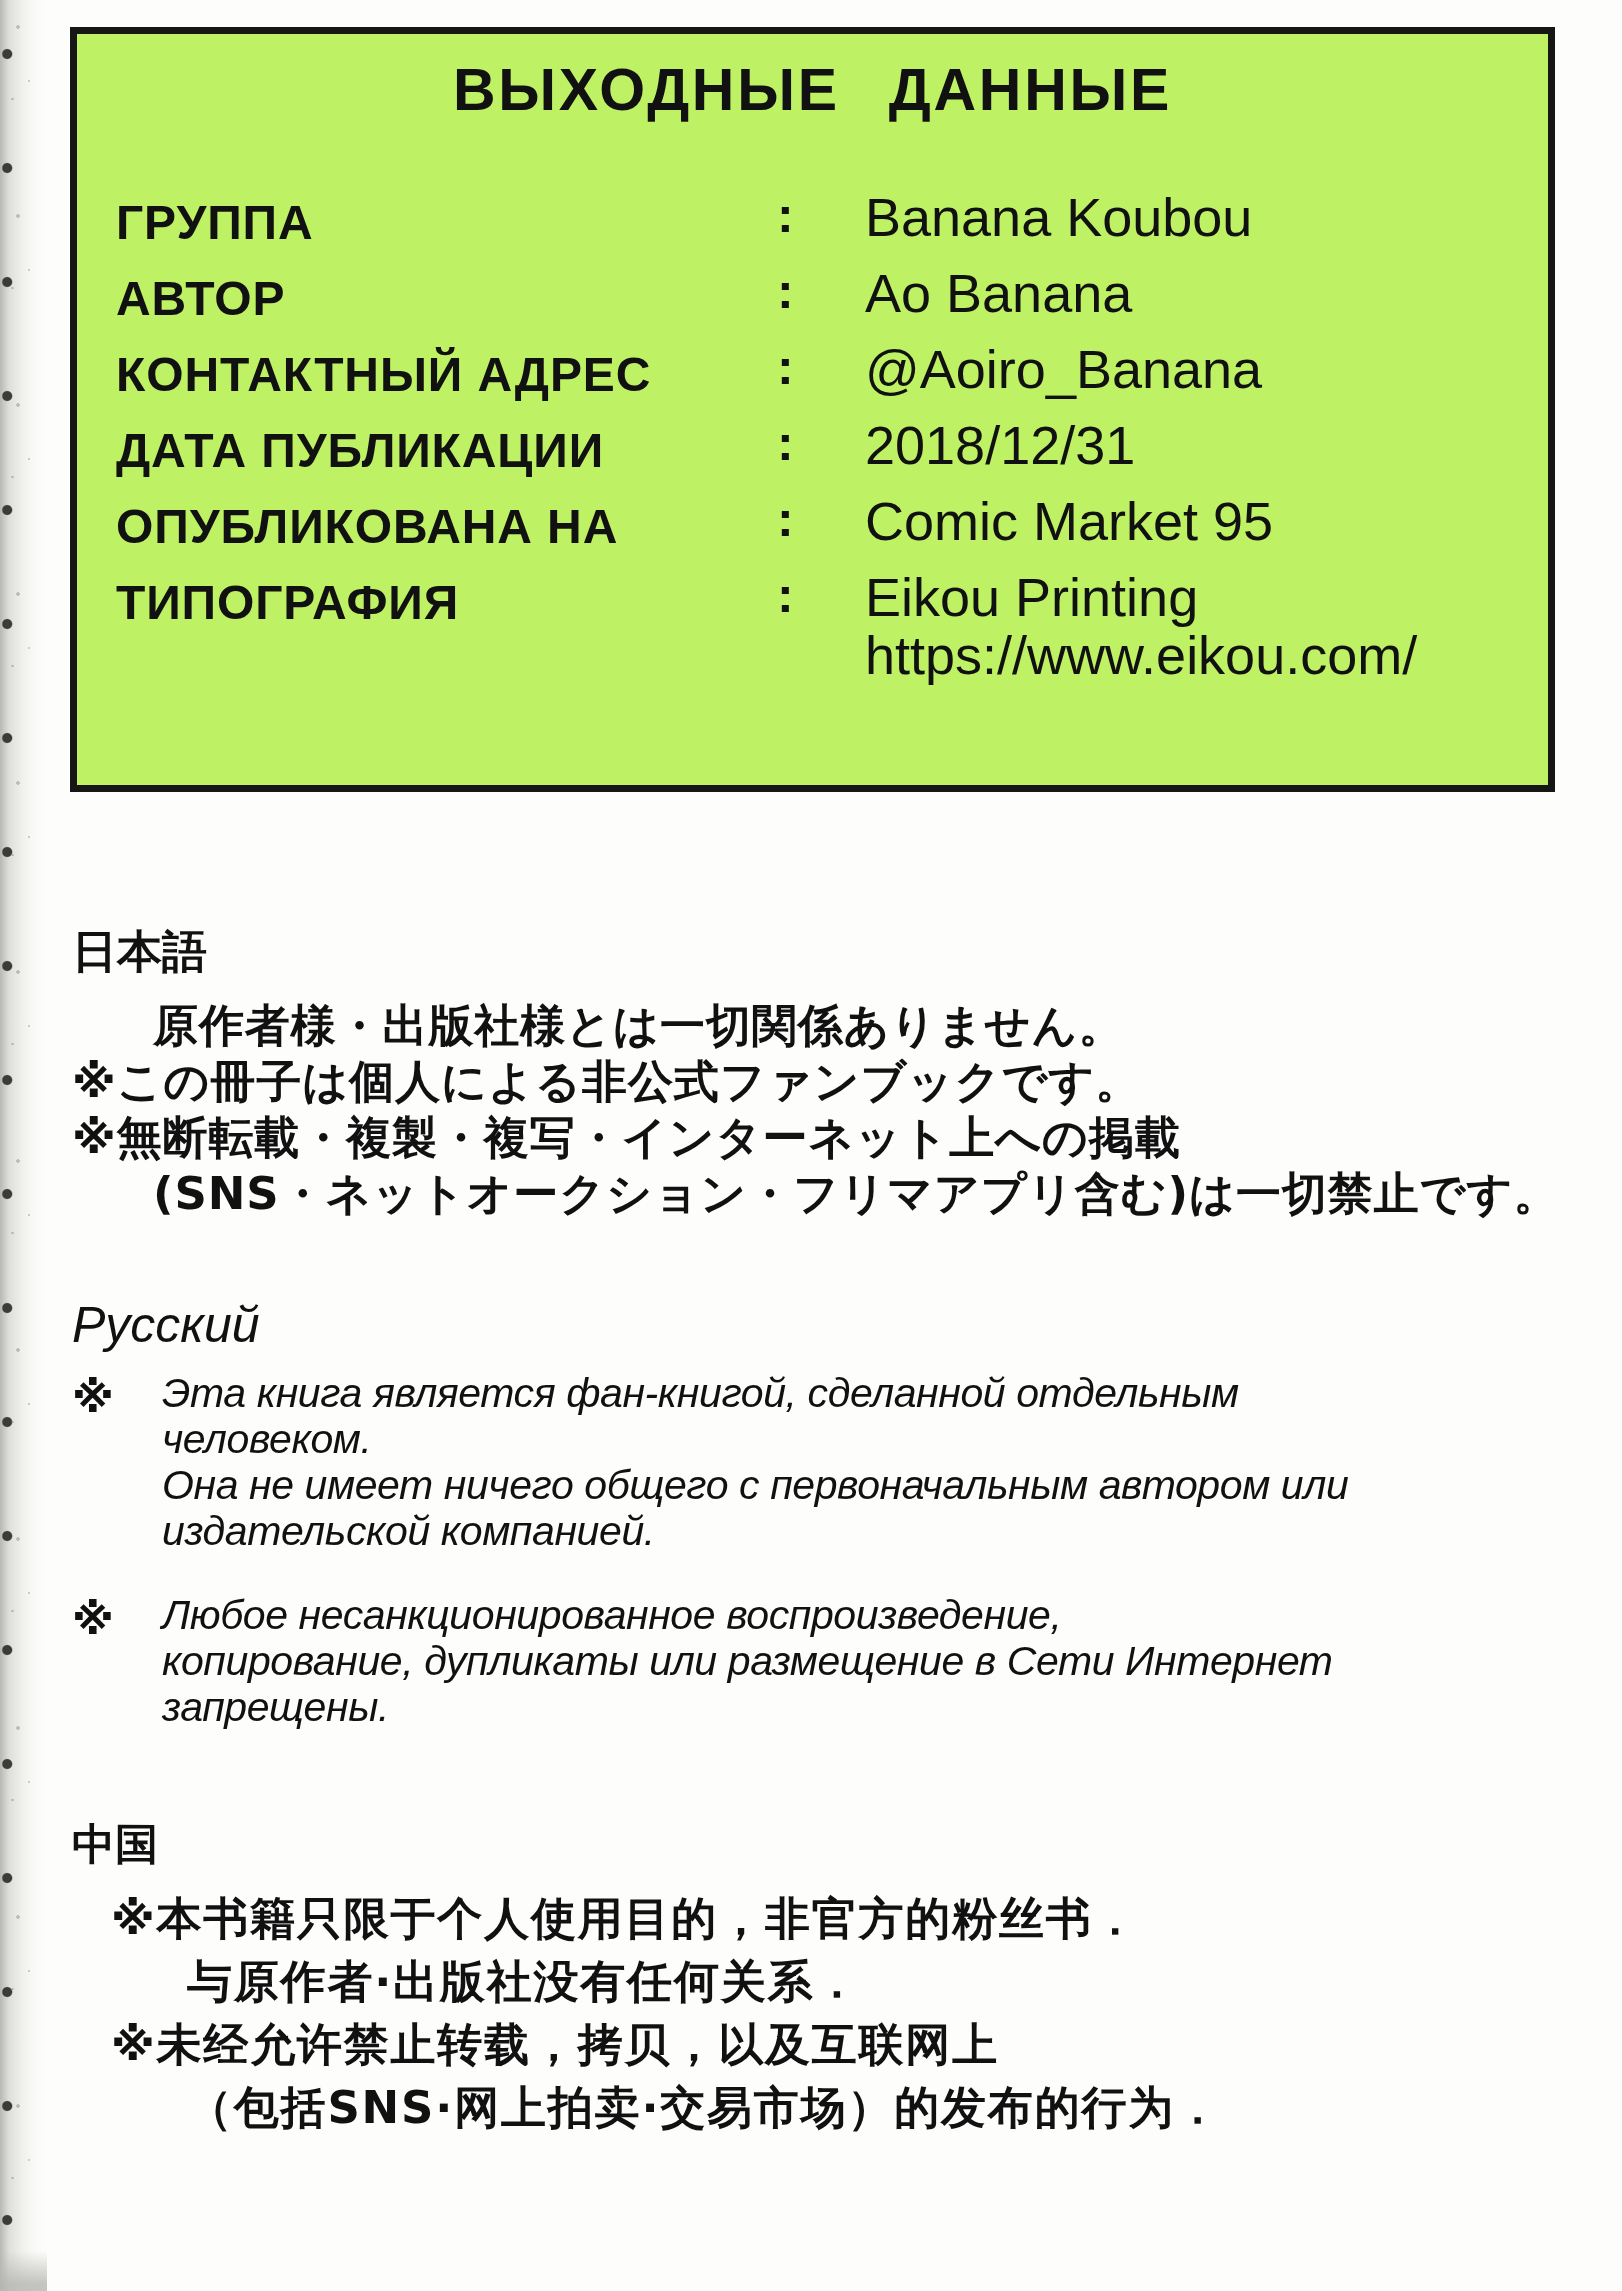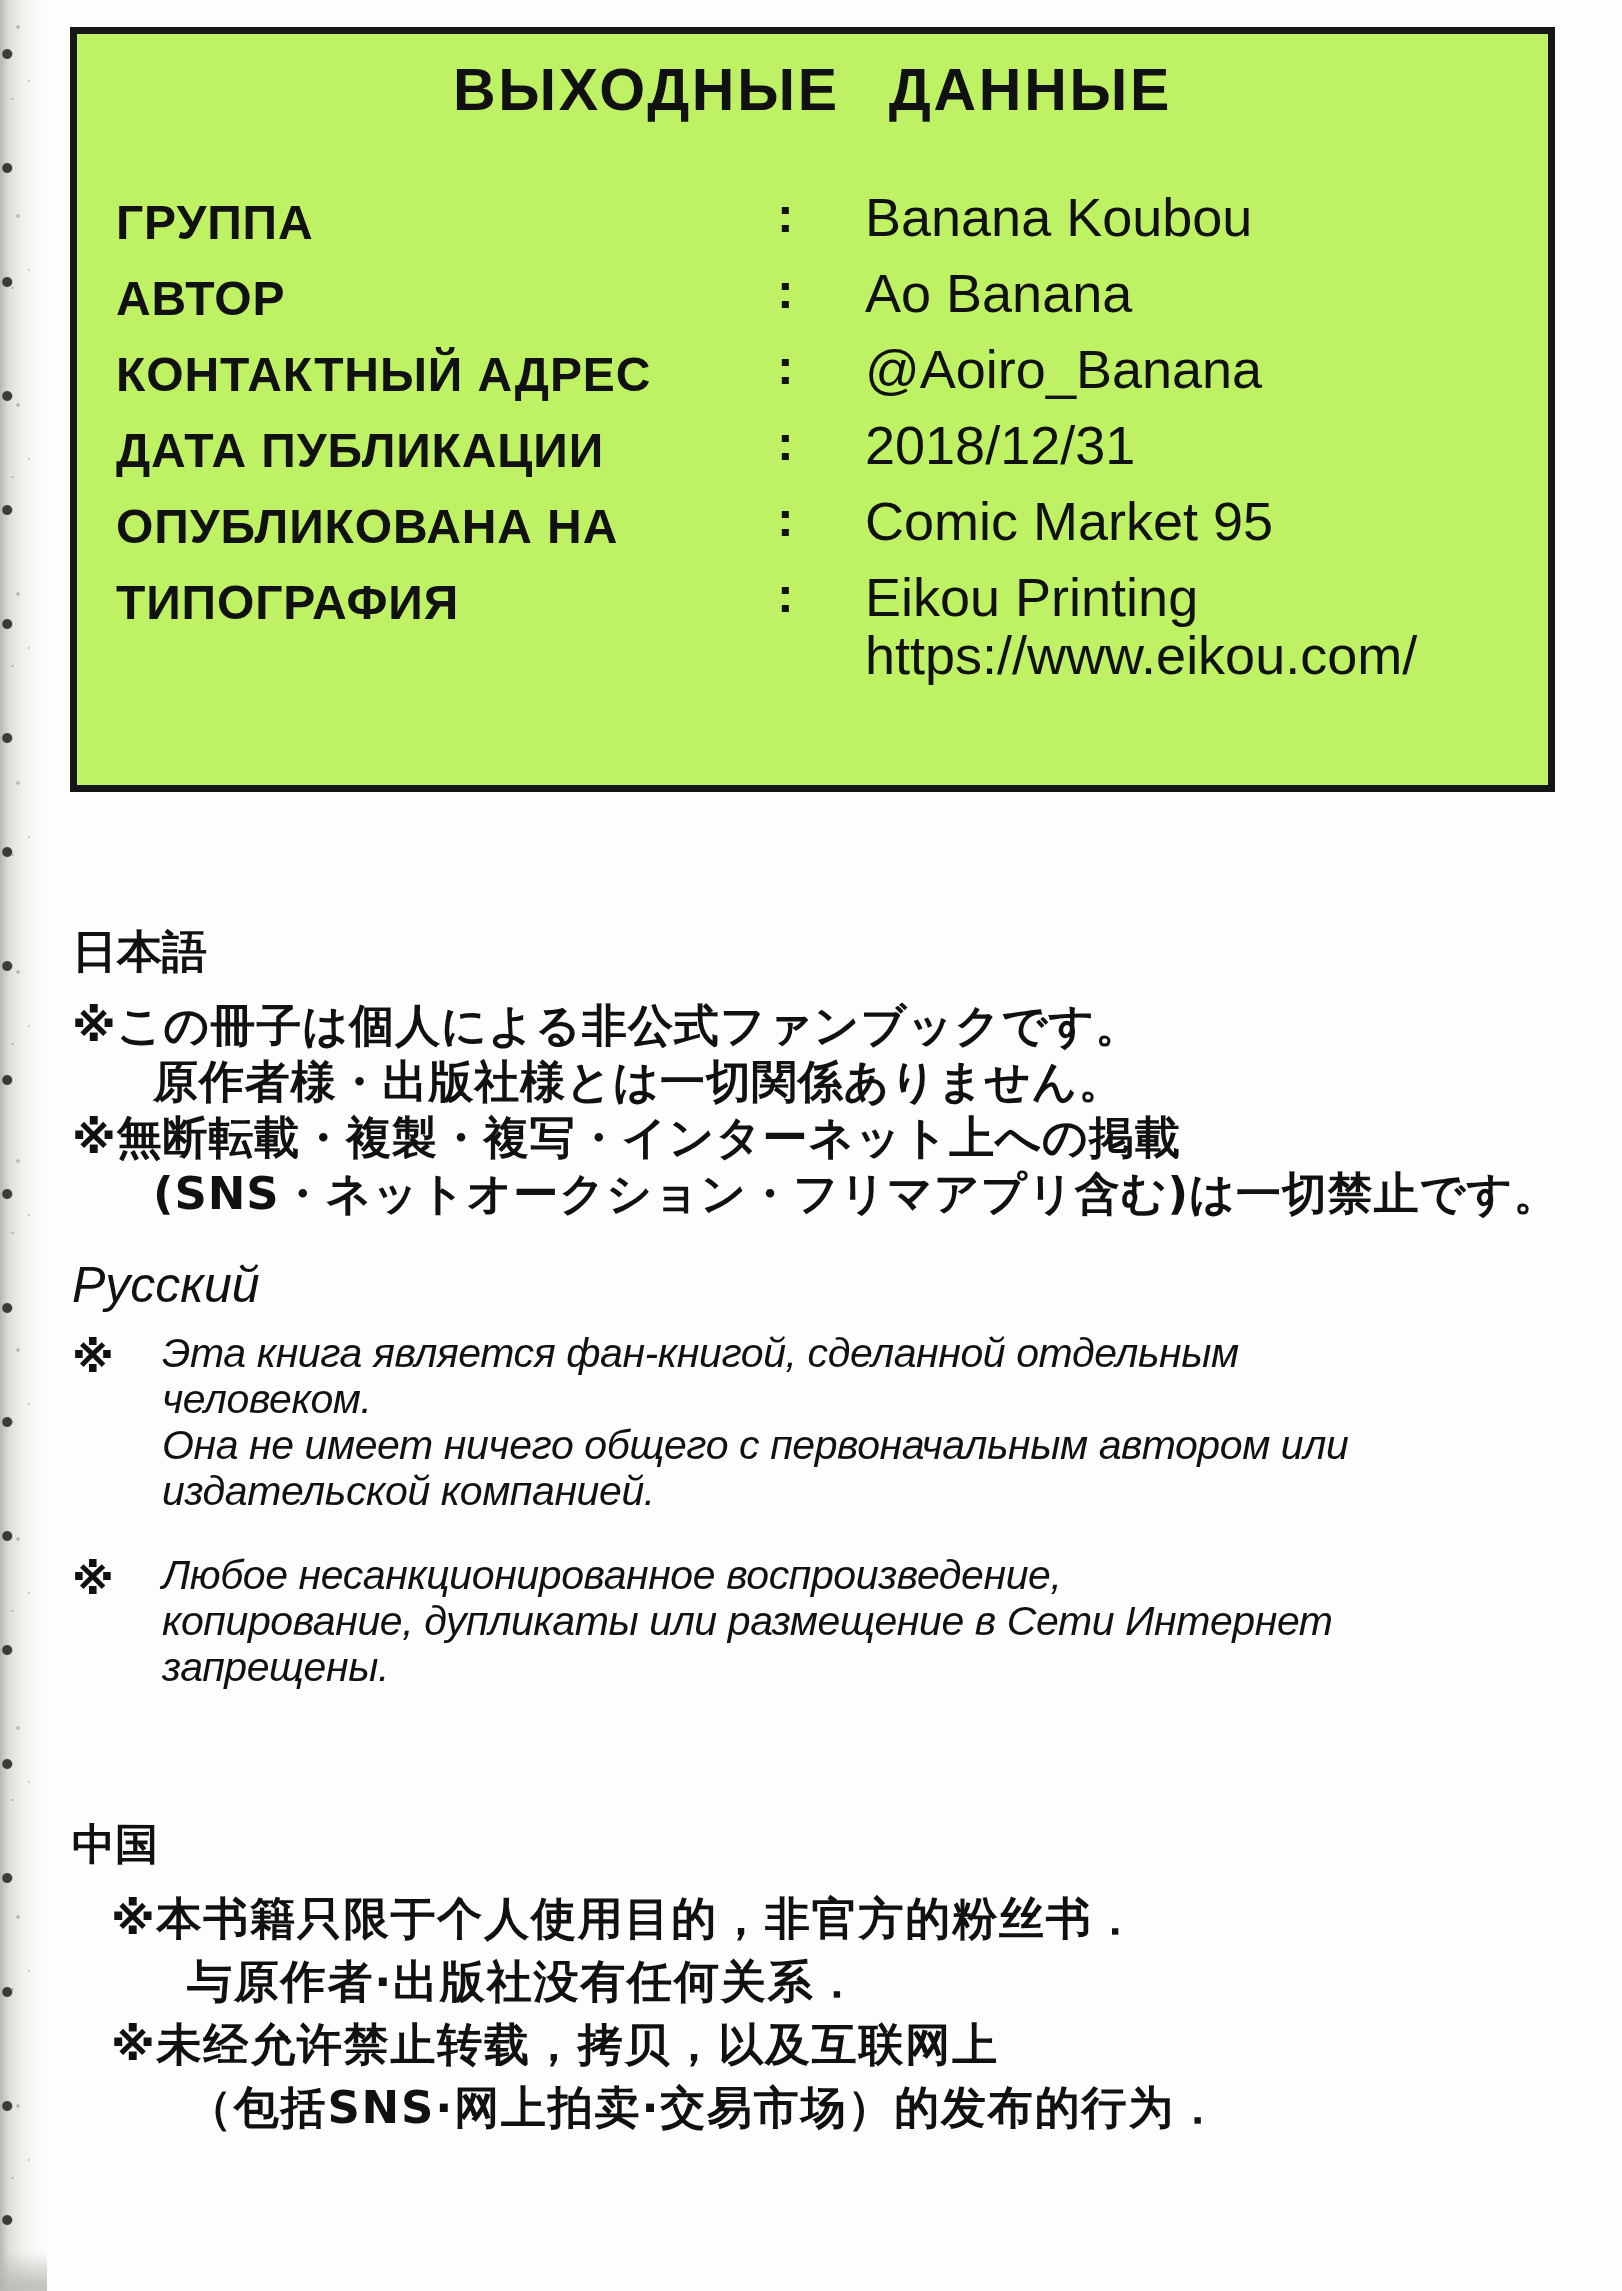--- a/index.html
+++ b/index.html
@@ -72,21 +72,21 @@
   }
   .row .value .vline{display:block;line-height:76px;margin-top:-10.7px;}
   .row .value .vline:first-child{margin-top:0;line-height:normal;}
   
   .section{position:absolute;left:72px;}
   .sec-jp{top:922px;width:1522px;font-family:"DejaVu Sans",sans-serif;}
   .sec-jp .heading{font-size:45px;font-weight:600;}
   .sec-jp .lines{margin-top:16px;}
   .sec-jp .line{font-size:45px;font-weight:600;line-height:56px;white-space:nowrap;letter-spacing:0.9px;}
   .sec-jp .line.indent{padding-left:81px;}
-  .sec-ru{top:1256px;width:1522px;}
+  .sec-ru{top:1296px;width:1522px;}
   .sec-ru .heading{font-size:50px;font-style:italic;font-weight:400;}
   .sec-ru .para{display:grid;grid-template-columns:90px auto;margin-top:16px;}
   .sec-ru .para.second{margin-top:38px;}
   .sec-ru .marker{font-size:43px;font-weight:bold;padding-top:1.8px;font-family:"DejaVu Sans",sans-serif;}
   .sec-ru .ptext .line{font-size:41px;font-style:italic;line-height:46px;letter-spacing:-0.4px;white-space:nowrap;}
   .sec-cn{top:1816px;width:1522px;font-family:"DejaVu Sans",sans-serif;}
   .sec-cn .heading{font-size:43px;font-weight:bold;}
   .sec-cn .lines{margin-top:12.5px;}
   .sec-cn .line{font-size:45px;font-weight:bold;line-height:63px;white-space:nowrap;letter-spacing:1.8px;margin-left:39px;}
   .sec-cn .line.indent{padding-left:76px;}
@@ -131,22 +131,22 @@
         <span class="vline">Eikou Printing</span>
         <span class="vline">https://www.eikou.com/</span>
       </span>
     </div>
   </div>
 </div>
 
 <div class="section sec-jp">
   <div class="heading">日本語</div>
   <div class="lines">
+    <div class="line indent">原作者様・出版社様とは一切関係ありません。</div>
     <div class="line">※この冊子は個人による非公式ファンブックです。</div>
-    <div class="line indent">原作者様・出版社様とは一切関係ありません。</div>
     <div class="line">※無断転載・複製・複写・インターネット上への掲載</div>
     <div class="line indent">(SNS・ネットオークション・フリマアプリ含む)は一切禁止です。</div>
   </div>
 </div>
 
 <div class="section sec-ru">
   <div class="heading">Русский</div>
   <div class="para">
     <span class="marker">※</span>
     <span class="ptext">

